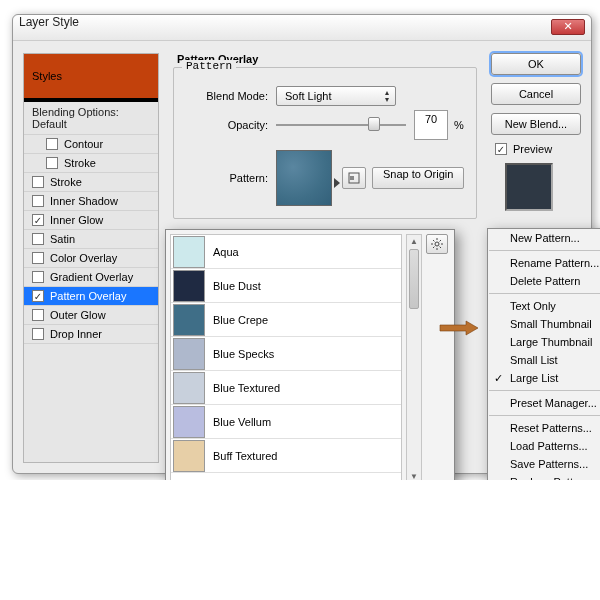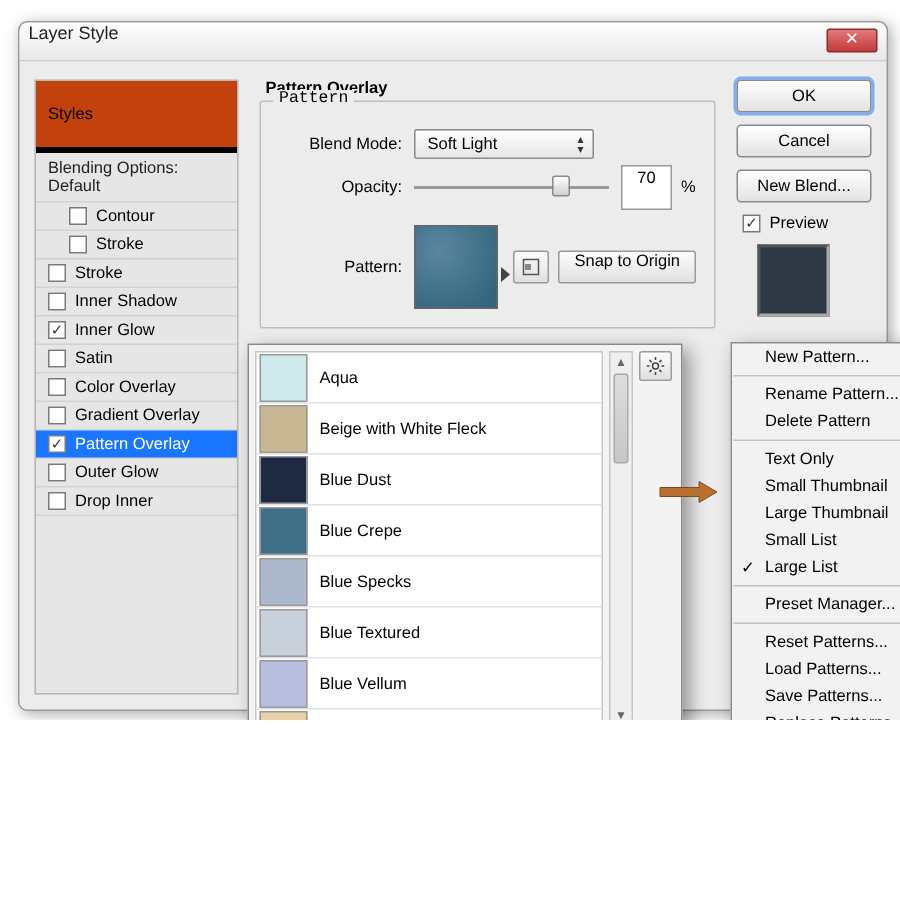--- a/index.html
+++ b/index.html
@@ -151,24 +151,20 @@
         </div>
       </div>
 
       <div class="pat-picker">
         <div class="pat-list" id="pat-list">
             <div class="pat-row">
               <div class="pat-sw" style="background: rgb(205, 233, 236);"></div>
               <span>Aqua</span>
             </div>
             <div class="pat-row">
-              <div class="pat-sw" style="background: rgb(201, 183, 148);"></div>
-              <span>Beige with White Fleck</span>
-            </div>
-            <div class="pat-row">
               <div class="pat-sw" style="background: rgb(31, 42, 66);"></div>
               <span>Blue Dust</span>
             </div>
             <div class="pat-row">
               <div class="pat-sw" style="background: rgb(63, 110, 135);"></div>
               <span>Blue Crepe</span>
             </div>
             <div class="pat-row">
               <div class="pat-sw" style="background: rgb(174, 184, 204);"></div>
               <span>Blue Specks</span>

